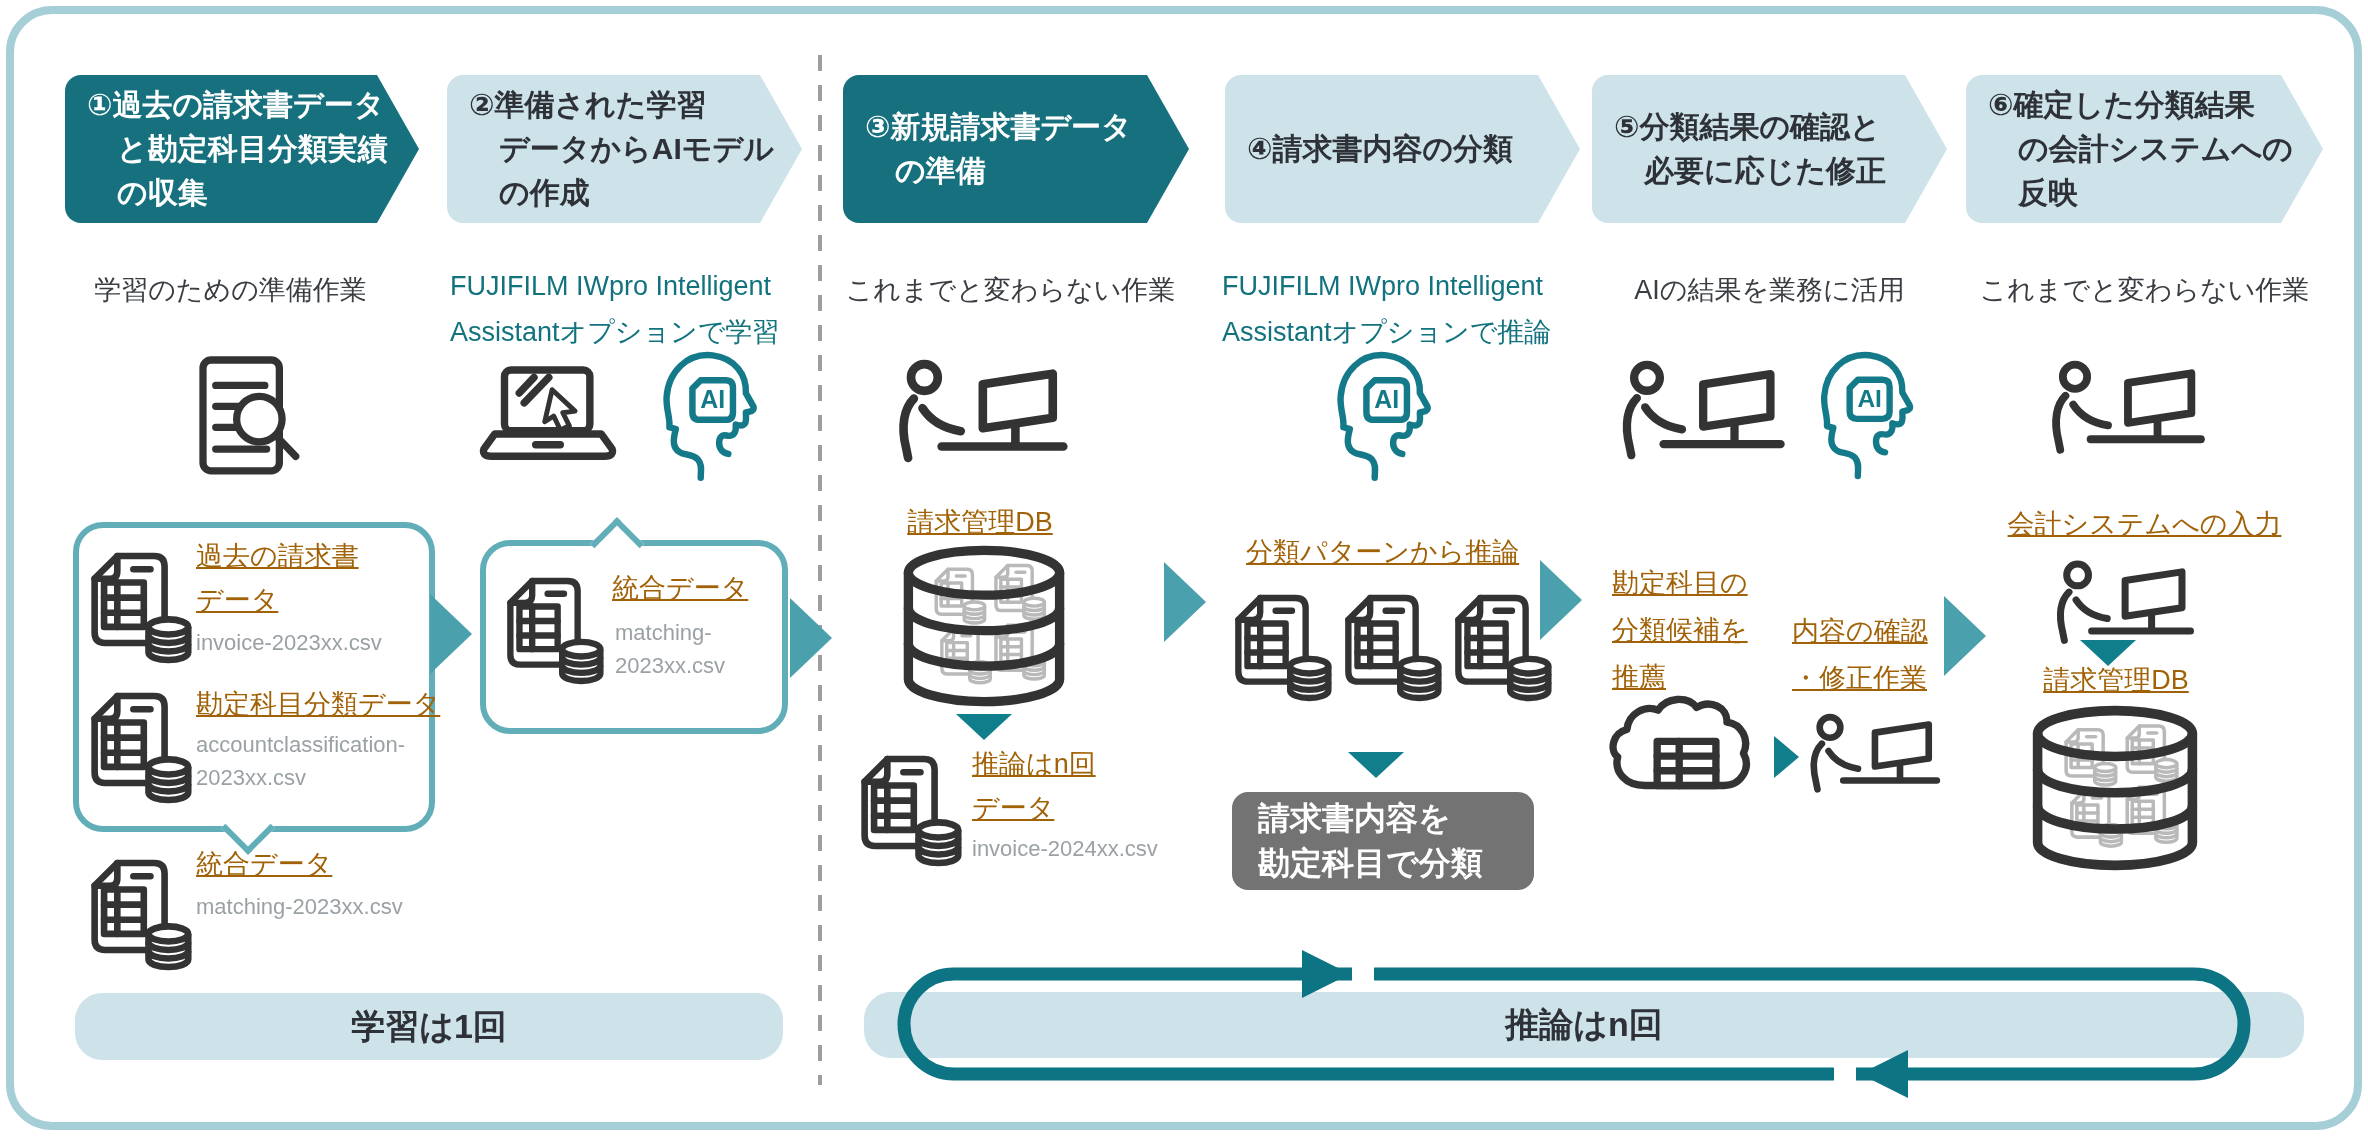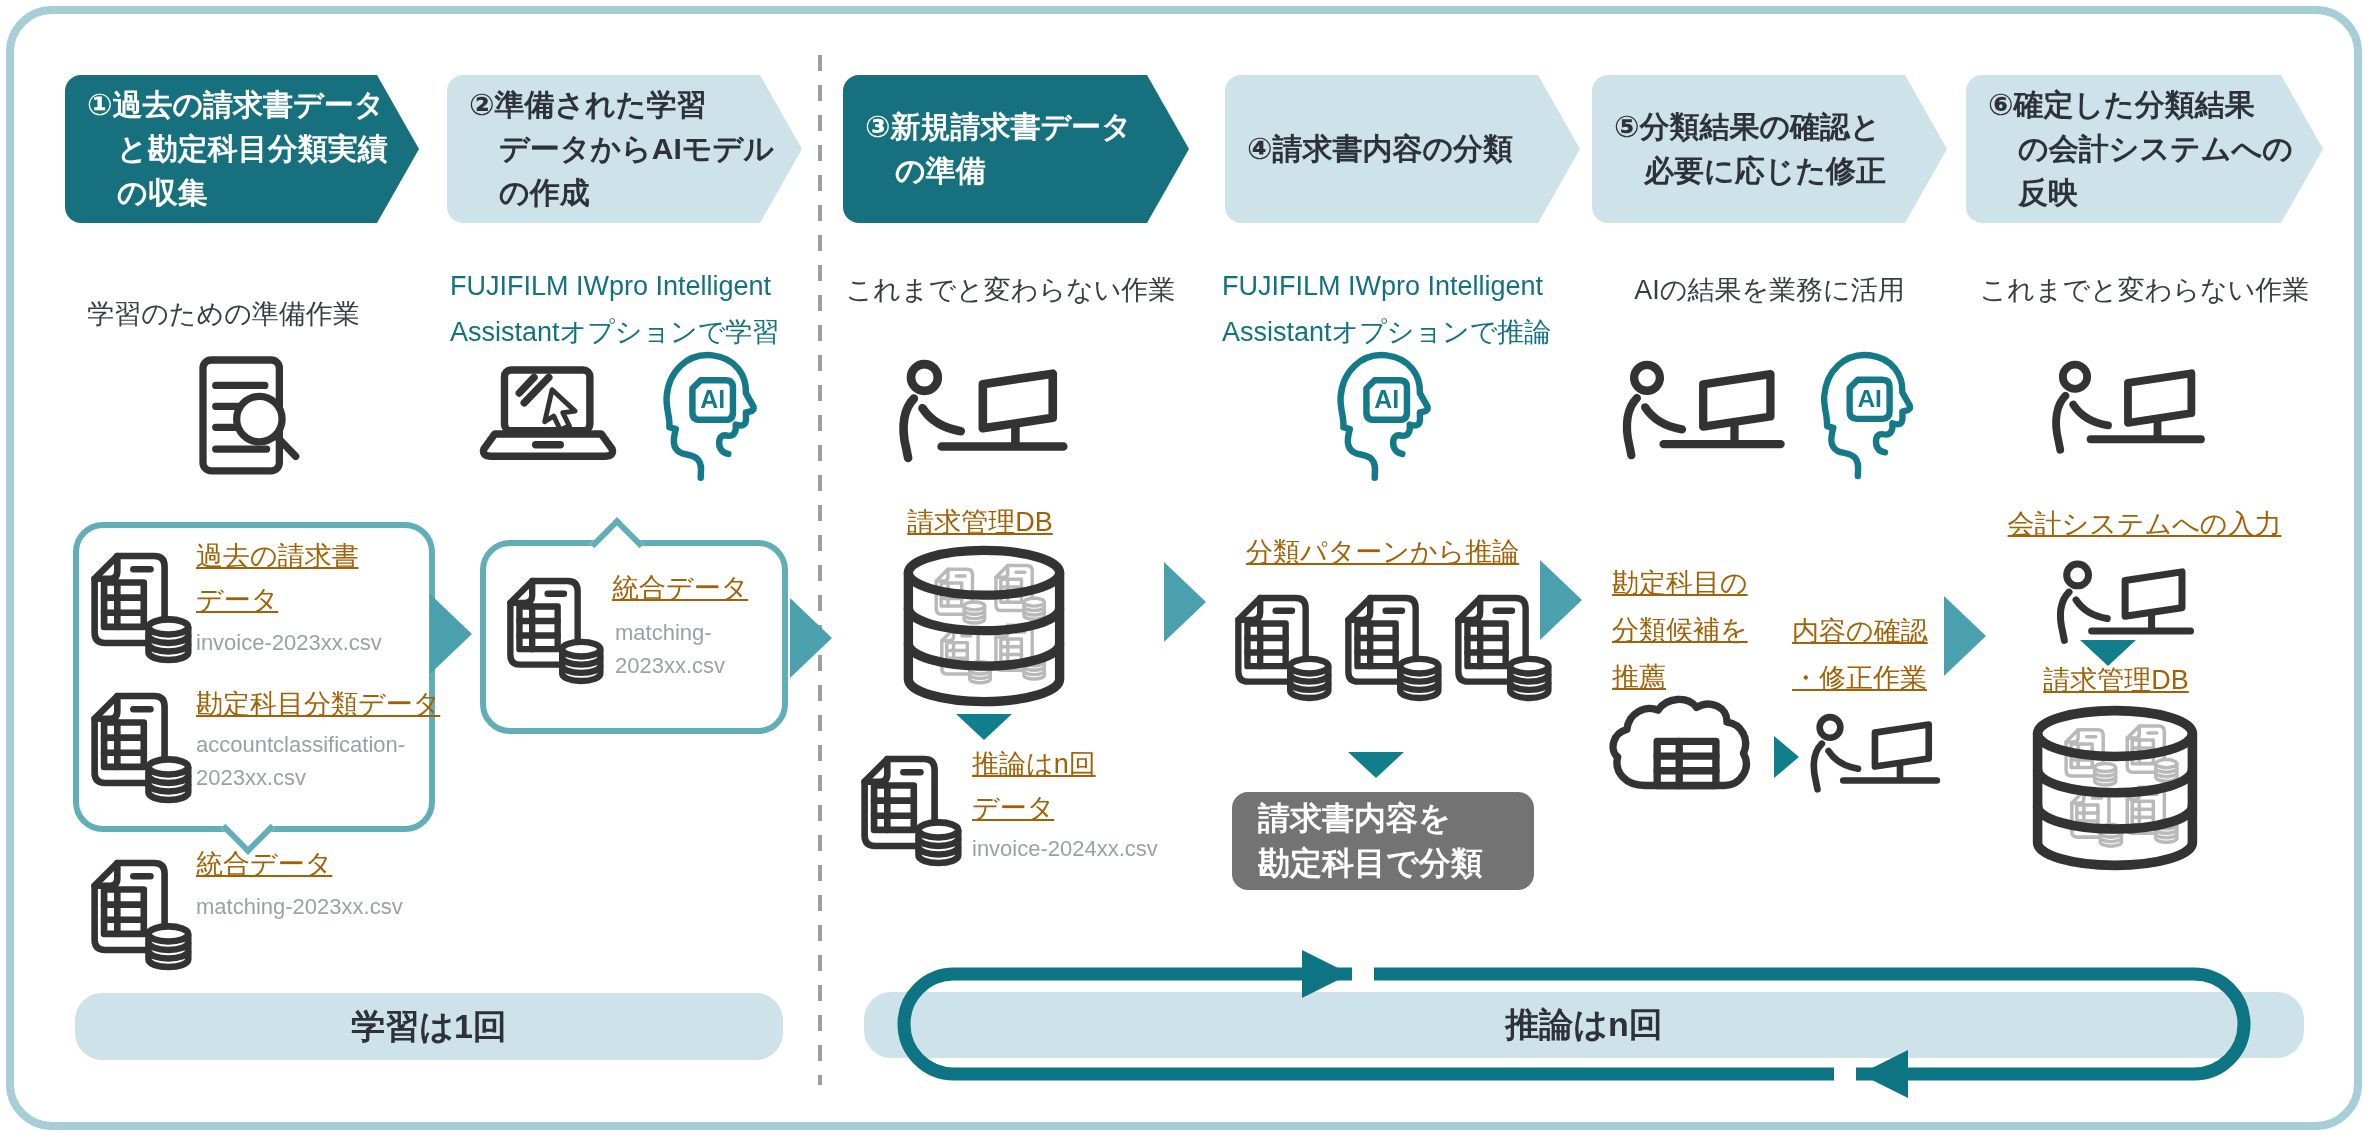--- a/index.html
+++ b/index.html
@@ -136,21 +136,21 @@
 　の作成</div>
   <div class="chev dark" style="left:843px;width:346px;">③新規請求書データ
 　の準備</div>
   <div class="chev light" style="left:1217px;width:355px;margin-left:8px;">④請求書内容の分類</div>
   <div class="chev light" style="left:1592px;width:355px;">⑤分類結果の確認と
 　必要に応じた修正</div>
   <div class="chev light" style="left:1966px;width:357px;">⑥確定した分類結果
 　の会計システムへの
 　反映</div>
 
-  <div class="sub center" style="left:56px;width:335px;margin-top:24px;">学習のための準備作業</div>
+  <div class="sub center" style="left:63px;width:335px;">学習のための準備作業</div>
   <div class="sub teal" style="left:450px;width:370px;">FUJIFILM IWpro Intelligent
 Assistantオプションで学習</div>
   <div class="sub center" style="left:843px;width:335px;">これまでと変わらない作業</div>
   <div class="sub teal" style="left:1222px;width:370px;">FUJIFILM IWpro Intelligent
 Assistantオプションで推論</div>
   <div class="sub center" style="left:1592px;width:355px;">AIの結果を業務に活用</div>
   <div class="sub center" style="left:1966px;width:357px;">これまでと変わらない作業</div>
 
   <svg class="icon ink" style="left:183px;top:348px;width:120px;height:144px;">
       <use href="#sym-doc-search"></use>

